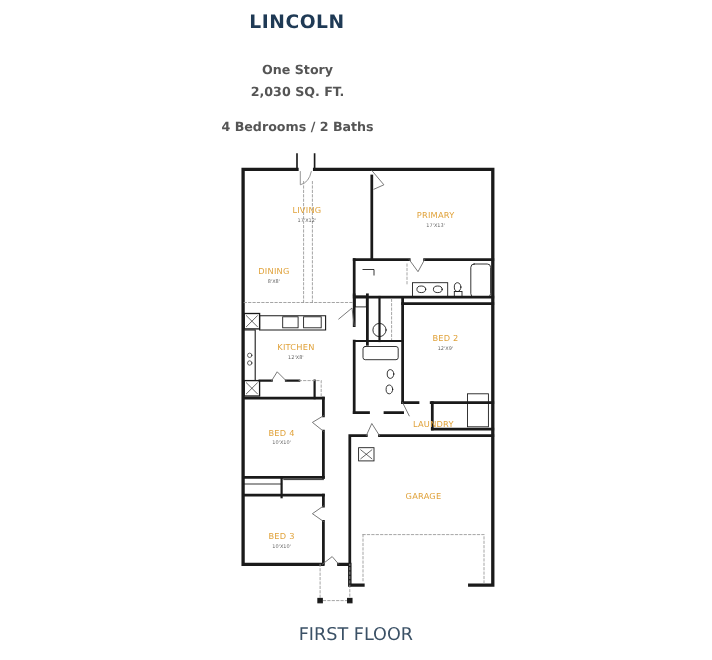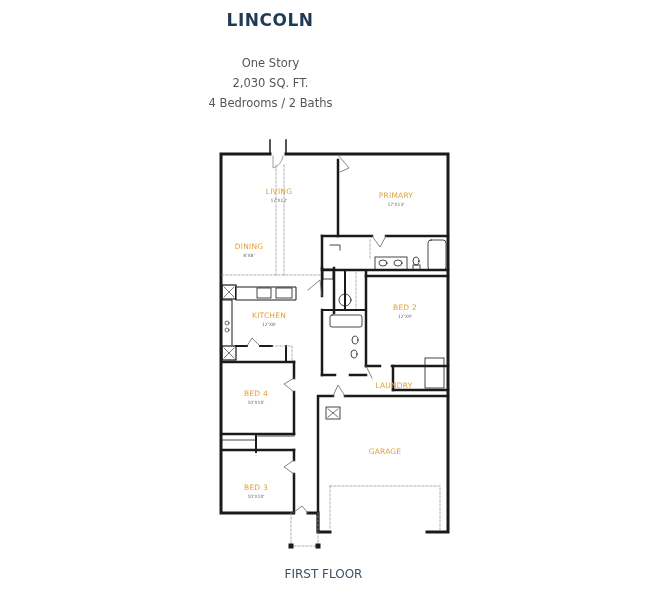--- a/index.html
+++ b/index.html
@@ -1,30 +1,30 @@
 <!DOCTYPE html>
 <html><head>
 <meta charset="utf-8">
 <style>
   html, body { margin:0; padding:0; background:#ffffff; }
   body { width:647px; height:600px; position:relative; overflow:hidden; font-family:"DejaVu Sans", sans-serif; }
   .title { position:absolute; left:0; width:540px; top:10px; text-align:center; font-weight:bold; font-size:17px; color:#1f3a55; letter-spacing:0.5px; }
-  .sub { position:absolute; left:0; width:541px; text-align:center; font-size:11.5px; color:#555; }
-  .floor-label { position:absolute; left:0; width:647px; top:567px; text-align:center; font-size:12px; color:#3b5166; }
+  .sub { position:absolute; left:0; width:541px; text-align:center; font-size:11.5px; color:#555;font-weight:bold; }
+  .floor-label { position:absolute; left:0; width:647px; top:567px; text-align:center; font-size:16px; color:#3b5166; }
   svg { position:absolute; left:0; top:0; }
   .room { font-family:"DejaVu Sans", sans-serif; font-size:7.5px; fill:#e0a23a; text-anchor:middle; letter-spacing:0.2px; }
   .dim { font-family:"DejaVu Sans", sans-serif; font-size:4.5px; fill:#666; text-anchor:middle; }
 </style>
 </head>
 <body>
 
 <div class="title">LINCOLN</div>
 <div class="sub" style="top:56px">One Story</div>
 <div class="sub" style="top:76px">2,030 SQ. FT.</div>
-<div class="sub" style="top:96px">4 Bedrooms / 2 Baths</div>
+<div class="sub" style="top:108px">4 Bedrooms / 2 Baths</div>
 
 <svg width="647" height="600" viewBox="0 0 647 600">
   <g stroke="#1a1a1a" fill="none" stroke-linecap="square">
 
     <path d="M221 154 H270 M286 154 H448 V396 M221 154 V513 H293 M308 513 H318 V532 H330 M427 532 H448 V396" stroke-width="3"></path>
 
     <path d="M270 140 V154 M286 140 V154" stroke-width="1.5"></path>
     <path d="M273 156 V168 Q281 166 283 156" stroke-width="0.8" stroke="#888"></path>
 
     <path d="M276 165 V275 M284 165 V275" stroke-width="0.8" stroke="#999" stroke-dasharray="2,2"></path>

